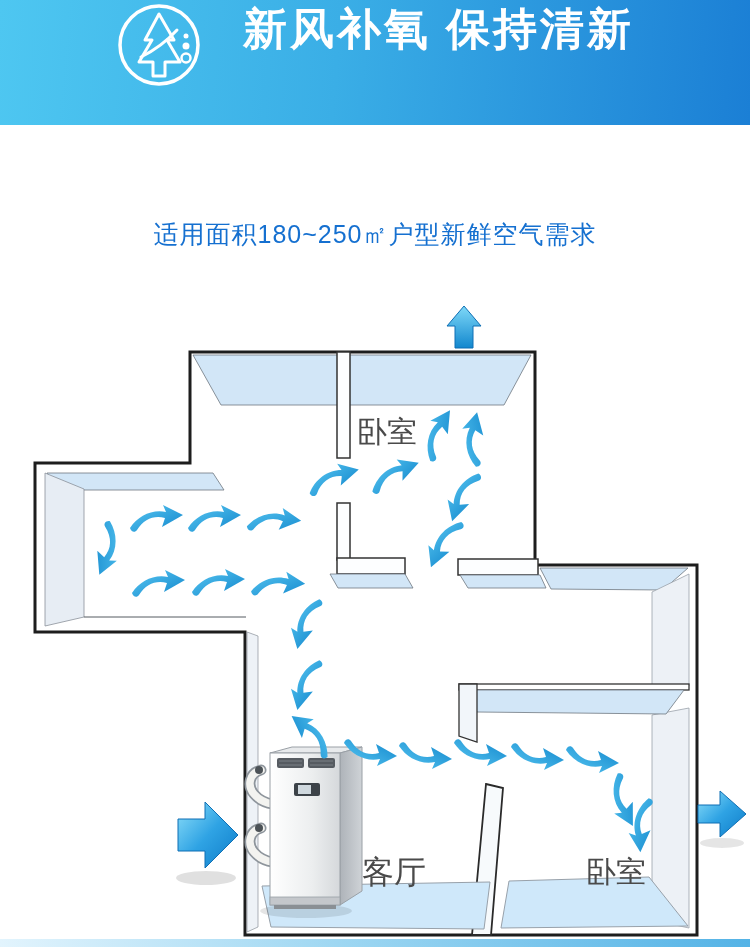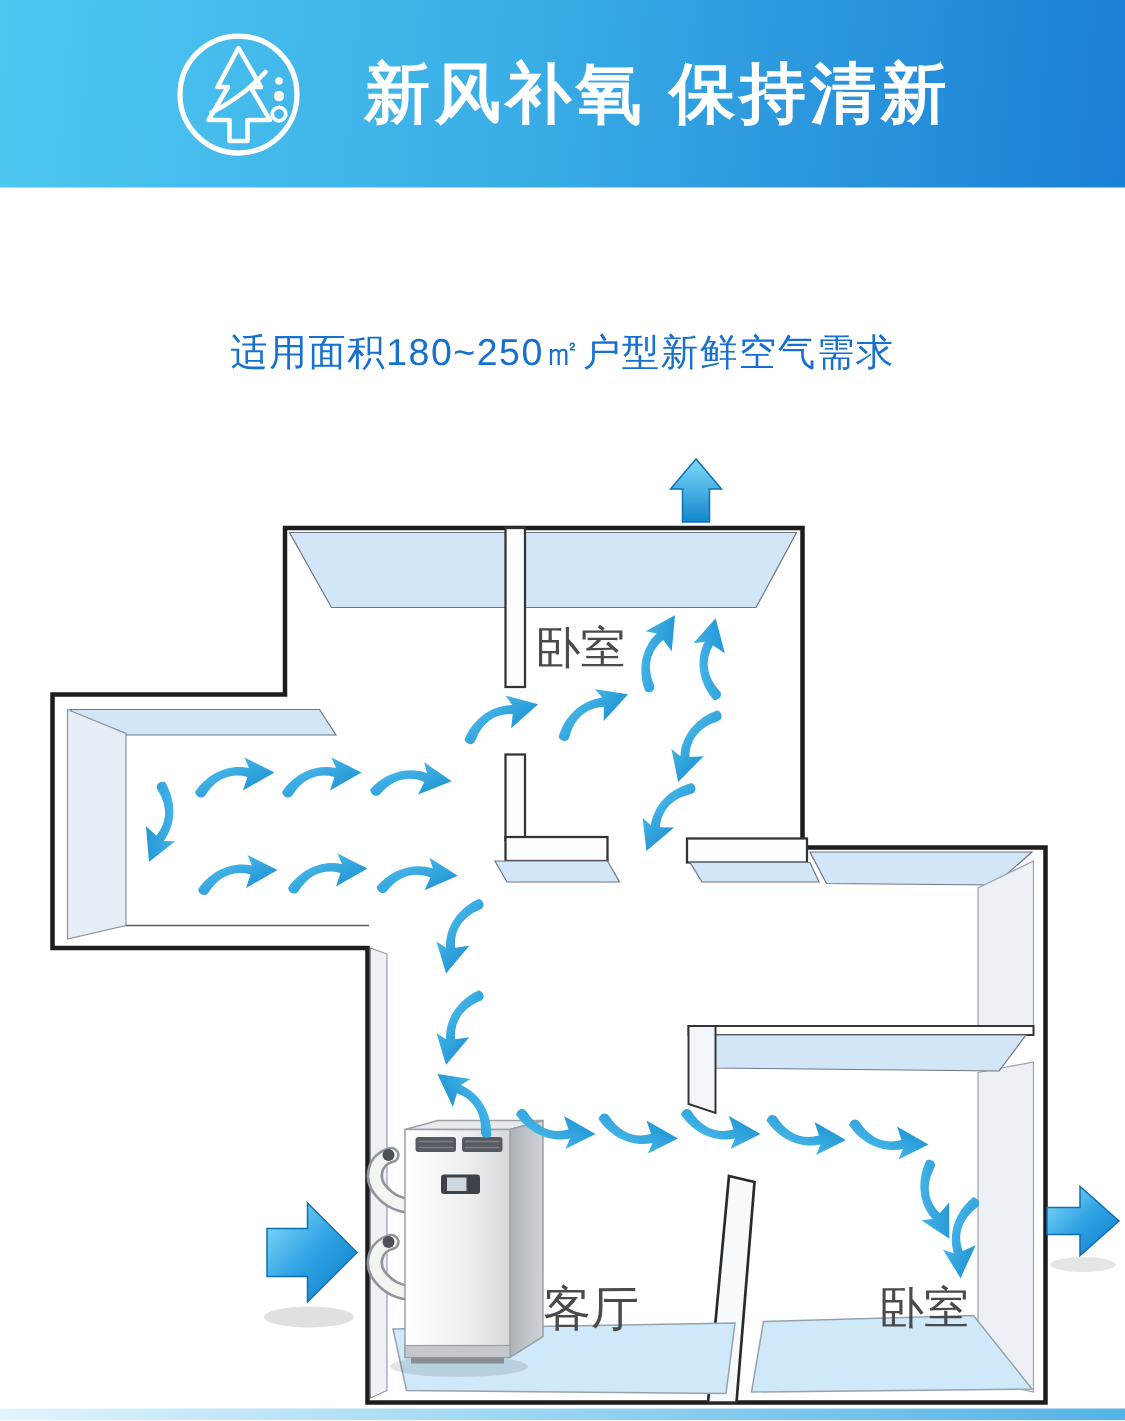--- a/index.html
+++ b/index.html
@@ -3,21 +3,21 @@
 <meta charset="utf-8">
 <style>
   * { margin:0; padding:0; box-sizing:border-box; }
   body { background:#ffffff; font-family:"Liberation Sans", sans-serif; }
   .page { position:relative; width:750px; height:947px; margin:0 auto; background:#fff; overflow:hidden; }
 
   
   .banner {
     position:absolute; top:0; left:0; width:750px; height:125px;
     background:linear-gradient(95deg,#4ec7f1 0%, #3aaee6 45%, #1b7fd5 100%);
-    display:flex; align-items:center; justify-content:center; gap:37px;
+    display:flex; justify-content:center; gap:37px;
   }
   .banner h1 {
     color:#ffffff; font-size:44px; font-weight:700; letter-spacing:3px; white-space:nowrap;
   }
   .banner .icon { width:90px; height:90px; flex:0 0 auto; }
 
   
   .headline {
     position:absolute; top:132px; left:0; width:750px; height:70px;
     display:flex; align-items:baseline; justify-content:center;

